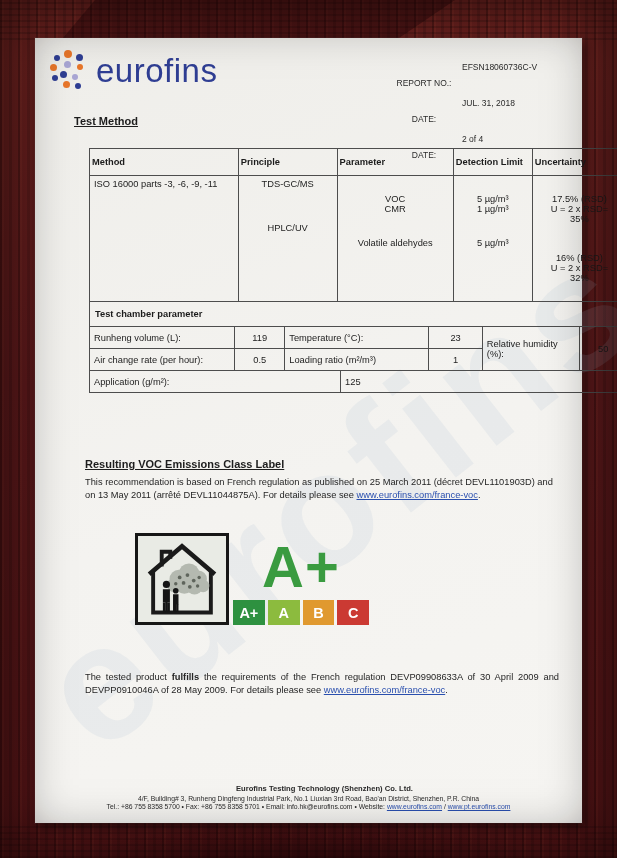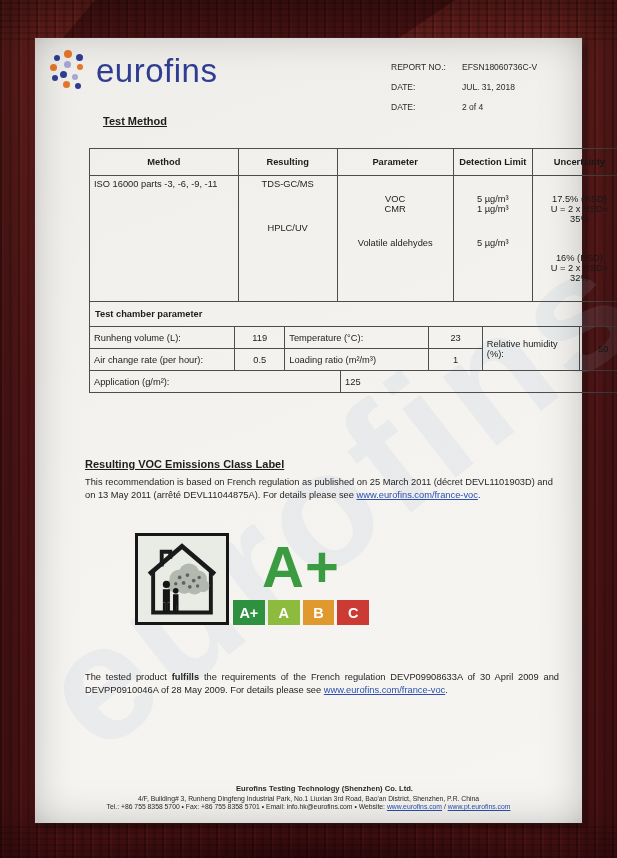--- a/index.html
+++ b/index.html
@@ -39,32 +39,32 @@
   .d1{left:15px;top:0;width:8px;height:8px}.d2{left:27px;top:4px;width:7px;height:7px}
   .d3{left:5px;top:5px;width:6px;height:6px}.d4{left:15px;top:11px;width:7px;height:7px}
   .d5{left:28px;top:14px;width:6px;height:6px}.d6{left:1px;top:14px;width:7px;height:7px}
   .d7{left:11px;top:21px;width:7px;height:7px}.d8{left:23px;top:24px;width:6px;height:6px}
   .d9{left:3px;top:25px;width:6px;height:6px}.d10{left:14px;top:31px;width:7px;height:7px}
   .d11{left:26px;top:33px;width:6px;height:6px}
   .logo-text{font-size:33px;color:var(--brand-blue,#2f3e93);margin-left:7px;letter-spacing:0.5px;line-height:40px;}
   
   .header-meta{left:356px;top:24px;font-size:8.5px;color:#2a2a2a;}
   .meta-row{display:flex;margin-bottom:10px;}
-  .meta-label{width:66px;text-align:left;}
+  .meta-label{width:66px;text-align:center;margin-top:16px;}
   .meta-value{margin-left:5px;}
   
   .h-underline{font-size:11px;font-weight:bold;text-decoration:underline;color:#1d1d1d;}
-  .heading-test-method{left:68px;top:77px;}
+  .heading-test-method{left:39px;top:77px;}
   .heading-voc{left:50px;top:420px;}
   
   .table-wrap{left:54px;top:110px;width:462px;}
   table{border-collapse:collapse;table-layout:fixed;width:538px;margin-top:-1px;font-size:9.3px;color:#1c1c1c;}
   table:first-child{margin-top:0;}
   td,th{border:1px solid #4d4d4d;padding:2px 4px;vertical-align:top;}
-  th{font-weight:bold;text-align:center;vertical-align:middle;height:24px;padding:1px 2px;}
+  th{font-weight:bold;text-align:left;vertical-align:middle;height:24px;padding:1px 2px;}
   .c{text-align:center;}
   .pre{white-space:pre-line;margin-top:15px;}
   .grp1{height:44px;padding-top:1px;}
   .grp2{min-height:46px;text-align:center;}
   .section-cell{font-weight:bold;height:20px;vertical-align:middle;padding-left:5px;}
   .cond-cell{font-weight:bold;height:24px;vertical-align:middle;padding-left:5px;}
   .param-cell{height:17px;vertical-align:middle;}
   .app-cell{height:17px;vertical-align:middle;}
   
   .para{font-size:9.3px;line-height:1.45;color:#252525;width:474px;left:50px;}
@@ -140,21 +140,21 @@
       <colgroup>
           <col style="width:128px">
           <col style="width:85px">
           <col style="width:100px">
           <col style="width:68px">
           <col style="width:81px">
         </colgroup>
       <tbody>
           <tr>
         <th>Method</th>
-        <th>Resulting</th>
+        <th>Principle</th>
         <th>Parameter</th>
         <th>Detection Limit</th>
         <th>Uncertainty</th>
       </tr>
       <tr>
         <td>
           <div class="grp1">ISO 16000 parts -3, -6, -9, -11</div>
         </td>
         <td class="c">
           <div class="grp1">TDS-GC/MS</div>

